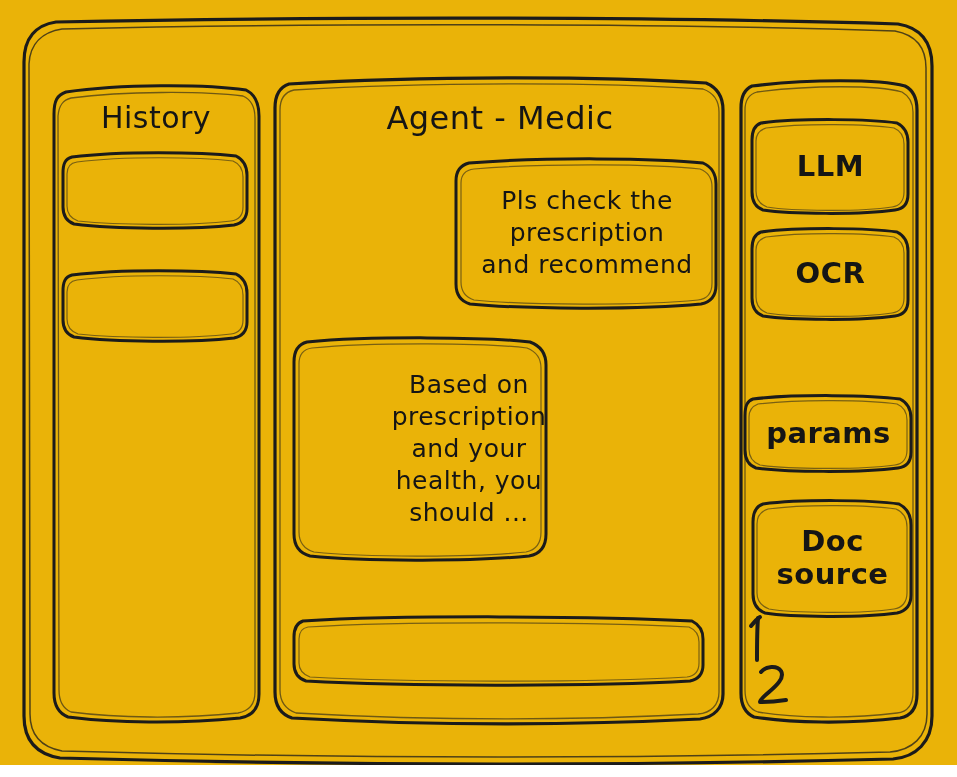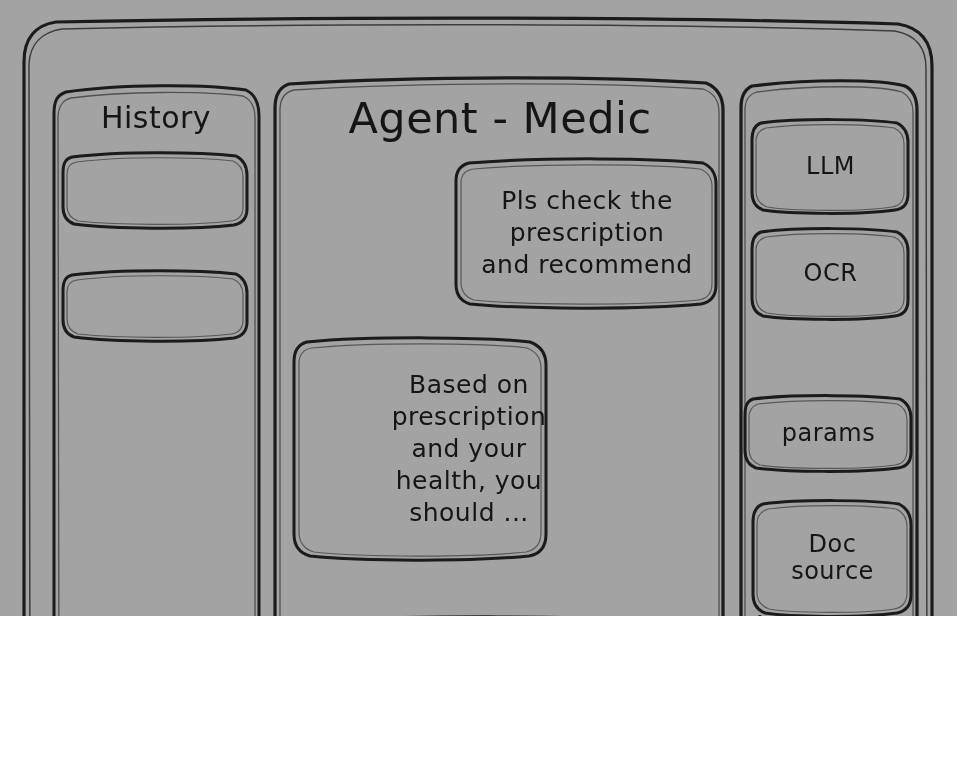--- a/index.html
+++ b/index.html
@@ -9,22 +9,22 @@
     background: #ffffff;
   }
   body {
     font-family: "DejaVu Sans", sans-serif;
   }
 
   
   #canvas {
     position: relative;
     width: 957px;
-    height: 616px;
-    background: #a3a3a3;
+    height: 765px;
+    background: #eab308;
     overflow: hidden;
   }
 
   
   #sketch-layer {
     position: absolute;
     left: 0;
     top: 0;
     width: 957px;
     height: 777px;
@@ -55,37 +55,38 @@
     letter-spacing: 0.5px;
   }
 
   
   .panel-title {
     font-size: 30px;
     line-height: 1.05;
     font-weight: 400;
   }
   .main-title {
-    font-size: 43px;
+    font-size: 32px;
     line-height: 1.05;
   }
 
   
   .bubble-text {
     font-size: 25px;
     line-height: 1.28;
     padding: 6px 16px;
     white-space: pre-line;
   }
 
   
   .rail-label {
-    font-size: 24px;
+    font-size: 29px;
     line-height: 1.12;
     white-space: pre-line;
+    font-weight: bold;
   }
 
   
   .doc-num {
     font-size: 26px;
     line-height: 1;
     justify-content: flex-start;
     padding-left: 4px;
   }
 

